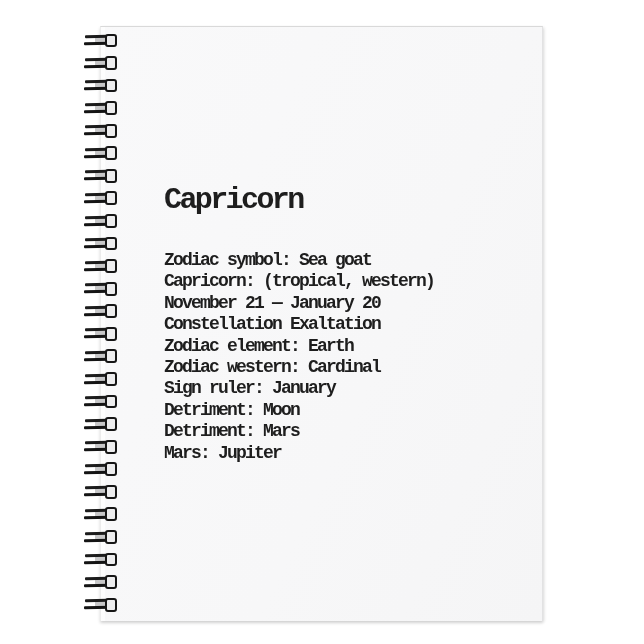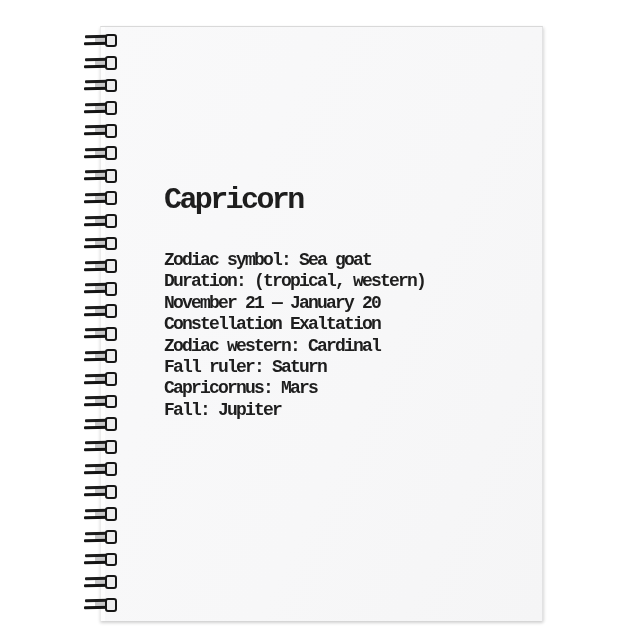--- a/index.html
+++ b/index.html
@@ -120,27 +120,29 @@
 </head>
 <body>
 
 <div class="scene">
 
   <div class="page">
     <div class="title">Capricorn</div>
 
     <div class="info">
       <div class="line">Zodiac symbol: Sea goat</div>
-      <div class="line">Duration: (tropical, western)</div>
+      <div class="line">Capricorn: (tropical, western)</div>
       <div class="line">November 21 — January 20</div>
       <div class="line">Constellation Exaltation</div>
+      <div class="line">Zodiac element: Earth</div>
       <div class="line">Zodiac western: Cardinal</div>
-      <div class="line">Fall ruler: Saturn</div>
-      <div class="line">Capricornus: Mars</div>
-      <div class="line">Fall: Jupiter</div>
+      <div class="line">Sign ruler: January</div>
+      <div class="line">Detriment: Moon</div>
+      <div class="line">Detriment: Mars</div>
+      <div class="line">Mars: Jupiter</div>
     </div>
   </div>
 
   <div class="spiral">
       <div class="loop" style="top: 33px;">
         <span class="bar-mid"></span>
         <span class="bar-top"></span>
         <span class="bar-bot"></span>
         <span class="ring"></span>
       </div>

